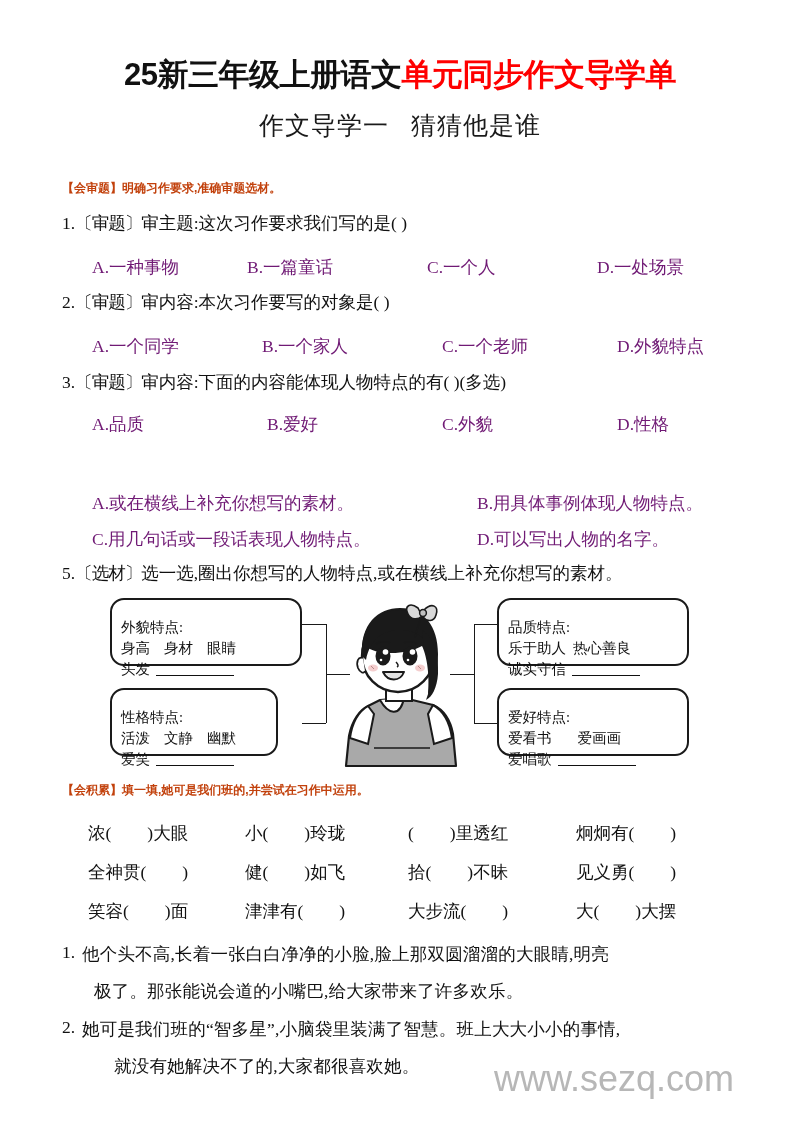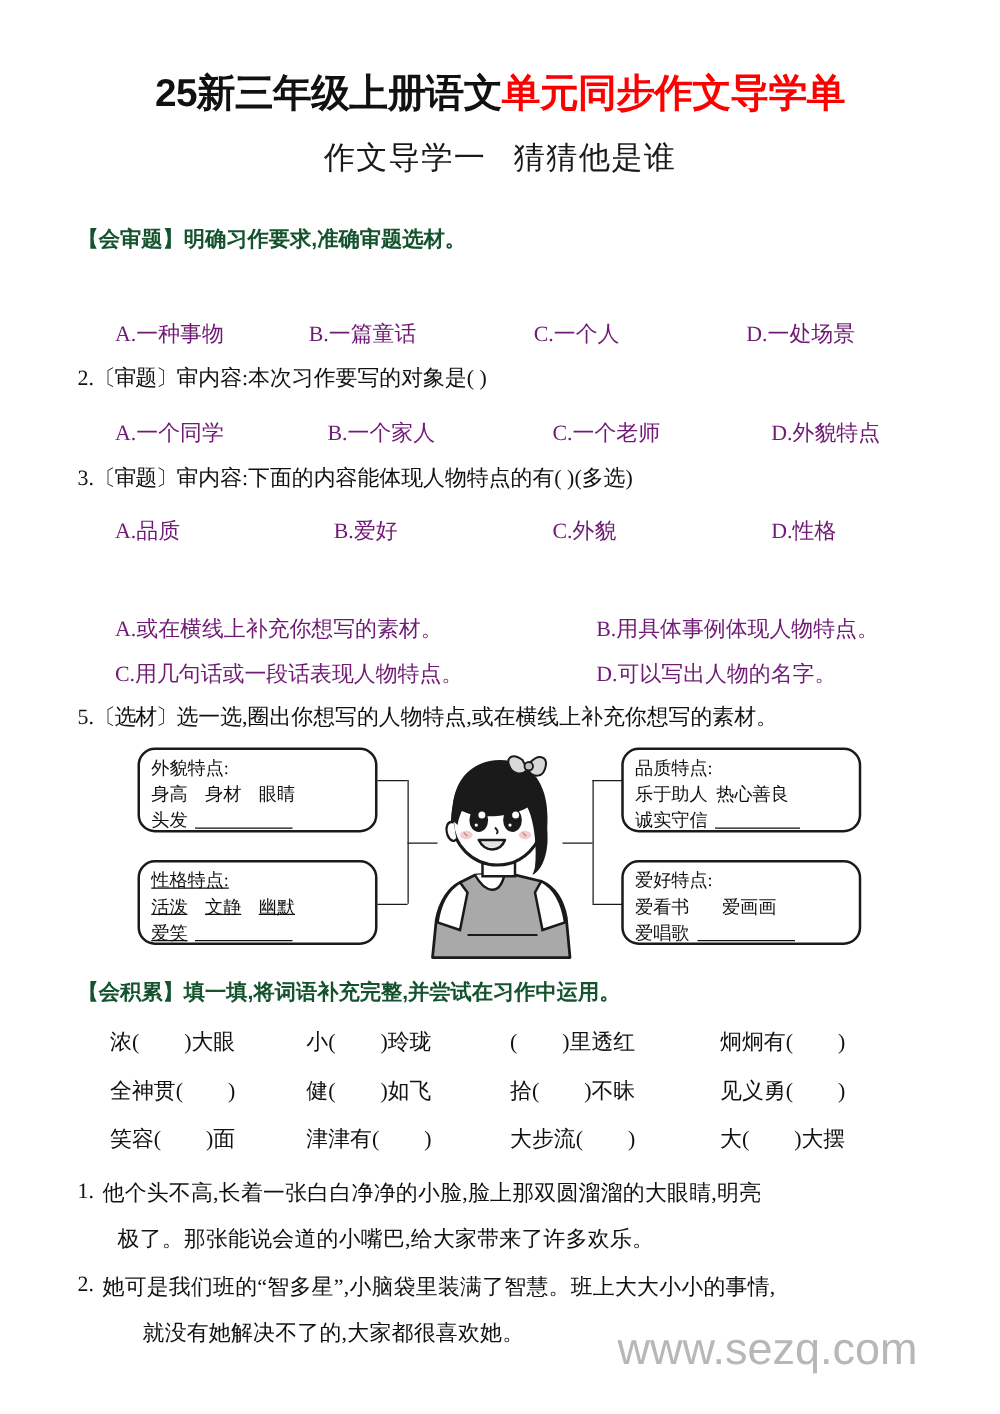--- a/index.html
+++ b/index.html
@@ -46,22 +46,22 @@
     padding-top: 16px;
     letter-spacing: 1px;
     color: #1a1a1a;
   }
   .title-sub .gap { display: inline-block; width: 22px; }
 
   
   .section-head {
     font-family: "Liberation Sans", "DejaVu Sans", sans-serif;
     font-weight: bold;
-    font-size: 17px;
-    color: #14532d;
+    font-size: 12px;
+    color: #c2410c;
     letter-spacing: 0px;
   }
 
   
   .q-line {
     font-size: 17.5px;
     line-height: 1.2;
     white-space: nowrap;
     color: #111;
   }
@@ -83,21 +83,21 @@
     border: 2px solid #1a1a1a;
     border-radius: 14px;
     box-sizing: border-box;
     background: #fff;
     font-family: "Liberation Serif", "DejaVu Serif", serif;
     font-size: 14.5px;
     line-height: 1.45;
     padding: 5px 9px 4px 9px;
     color: #111;
   }
-  .feat-box .ftitle { display: block; white-space: nowrap; }
+  .feat-box .ftitle { display: block; white-space: nowrap; margin-top: 12px; }
   .feat-box .frow { display: block; white-space: nowrap; }
   .feat-box .sp { display: inline-block; width: 14px; }
   .feat-box .blank-line {
     display: inline-block;
     width: 78px;
     border-bottom: 1.6px solid #111;
     vertical-align: -2px;
     margin-left: 6px;
   }
   .connector { position: absolute; }
@@ -142,20 +142,23 @@
 
   <h1 class="title-main">
     <span class="seg-black">25新三年级上册语文</span><span class="seg-red">单元同步作文导学单</span>
   </h1>
   <div class="title-sub">
     <span>作文导学一</span><span class="gap"></span><span>猜猜他是谁</span>
   </div>
 
   <div class="abs section-head" style="left:62px; top:180px;">【会审题】明确习作要求,准确审题选材。</div>
 
+  <div class="abs q-line" style="left:62px; top:213px;">
+    <span>1.</span><span class="brk">〔审题〕</span><span>审主题:这次习作要求我们写的是(        )</span>
+  </div>
   <div class="abs opts" style="left:92px; top:255px;">
     <span class="opt" style="width:155px"><span>A.</span><span>一种事物</span></span><span class="opt" style="width:180px"><span>B.</span><span>一篇童话</span></span><span class="opt" style="width:170px"><span>C.</span><span>一个人</span></span><span class="opt"><span>D.</span><span>一处场景</span></span>
   </div>
 
   <div class="abs q-line" style="left:62px; top:292px;">
     <span>2.</span><span class="brk">〔审题〕</span><span>审内容:本次习作要写的对象是(        )</span>
   </div>
   <div class="abs opts" style="left:92px; top:334px;">
     <span class="opt" style="width:170px"><span>A.</span><span>一个同学</span></span><span class="opt" style="width:180px"><span>B.</span><span>一个家人</span></span><span class="opt" style="width:175px"><span>C.</span><span>一个老师</span></span><span class="opt"><span>D.</span><span>外貌特点</span></span>
   </div>
@@ -179,21 +182,21 @@
   </div>
 
   <div id="diagram">
 
     <div class="feat-box" style="left:110px; top:6px; width:192px; height:68px;">
       <span class="ftitle">外貌特点:</span>
       <span class="frow"><span>身高</span><span class="sp"></span><span>身材</span><span class="sp"></span><span>眼睛</span></span>
       <span class="frow"><span>头发</span><span class="blank-line"></span></span>
     </div>
 
-    <div class="feat-box" style="left:110px; top:96px; width:192px; height:68px;text-decoration:underline;">
+    <div class="feat-box" style="left:110px; top:96px; width:168px; height:68px;">
       <span class="ftitle">性格特点:</span>
       <span class="frow"><span>活泼</span><span class="sp"></span><span>文静</span><span class="sp"></span><span>幽默</span></span>
       <span class="frow"><span>爱笑</span><span class="blank-line"></span></span>
     </div>
 
     <div class="feat-box" style="left:497px; top:6px; width:192px; height:68px;">
       <span class="ftitle">品质特点:</span>
       <span class="frow"><span>乐于助人</span><span class="sp" style="width:7px"></span><span>热心善良</span></span>
       <span class="frow"><span>诚实守信</span><span class="blank-line" style="width:68px"></span></span>
     </div>
@@ -266,21 +269,21 @@
     <ellipse cx="82" cy="70" rx="5" ry="3.4" fill="#f3c9c9" opacity="0.9"></ellipse>
     <path d="M33 68 L36 71" stroke="#b98b8b" stroke-width="1"></path>
     <path d="M80 68 L83 71" stroke="#b98b8b" stroke-width="1"></path>
 
     <path d="M58 64 C60 66 61 68 59 69" stroke="#1a1a1a" stroke-width="1.5" fill="none"></path>
 
     <path d="M45 74 C50 84 62 84 66 74 Z" fill="#ffffff" stroke="#1a1a1a" stroke-width="2" stroke-linejoin="round"></path>
     <path d="M47 75 C52 82 61 82 64 75" fill="#1a1a1a" opacity="0.12"></path>
   </svg>
 
-  <div class="abs section-head" style="left:62px; top:782px;">【会积累】填一填,将词语补充完整,并尝试在习作中运用。</div>
+  <div class="abs section-head" style="left:62px; top:782px;">【会积累】填一填,她可是我们班的,并尝试在习作中运用。</div>
 
   <div class="abs idiom-row" style="left:88px; top:821px;">
     <span class="cell" style="width:157px"><span>浓(</span><span style="display:inline-block;width:36px"></span><span>)大眼</span></span><span class="cell" style="width:163px"><span>小(</span><span style="display:inline-block;width:36px"></span><span>)玲珑</span></span><span class="cell" style="width:168px"><span>(</span><span style="display:inline-block;width:36px"></span><span>)里透红</span></span><span class="cell"><span>炯炯有(</span><span style="display:inline-block;width:36px"></span><span>)</span></span>
   </div>
 
   <div class="abs idiom-row" style="left:88px; top:860px;">
     <span class="cell" style="width:157px"><span>全神贯(</span><span style="display:inline-block;width:36px"></span><span>)</span></span><span class="cell" style="width:163px"><span>健(</span><span style="display:inline-block;width:36px"></span><span>)如飞</span></span><span class="cell" style="width:168px"><span>拾(</span><span style="display:inline-block;width:36px"></span><span>)不昧</span></span><span class="cell"><span>见义勇(</span><span style="display:inline-block;width:36px"></span><span>)</span></span>
   </div>
 
   <div class="abs idiom-row" style="left:88px; top:899px;">

